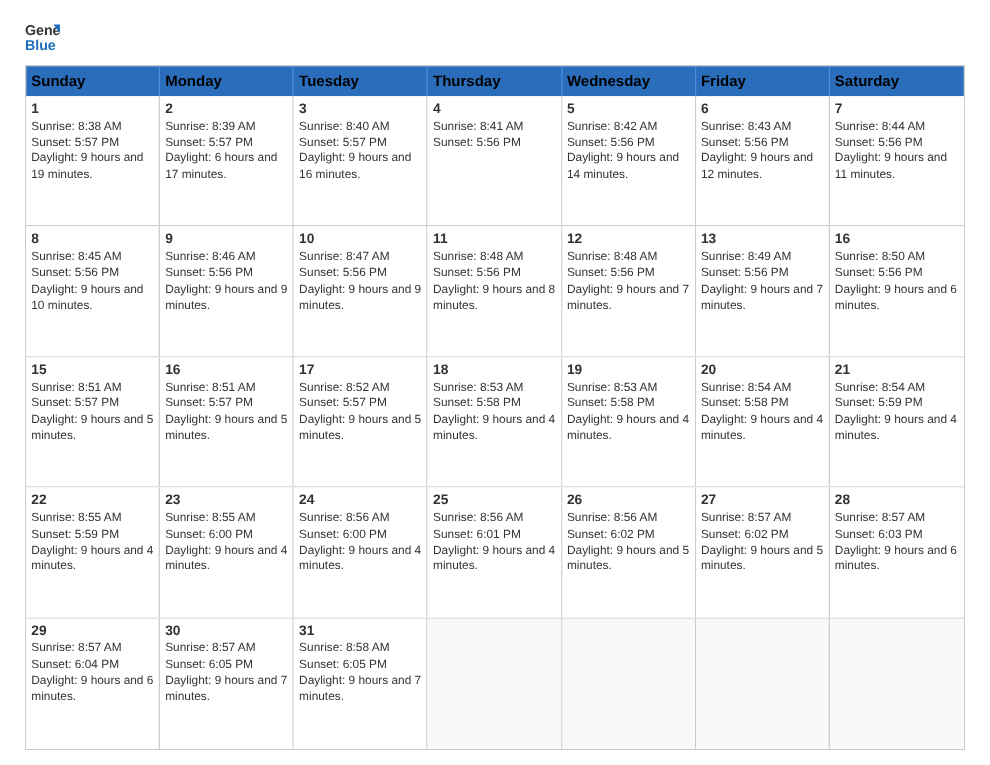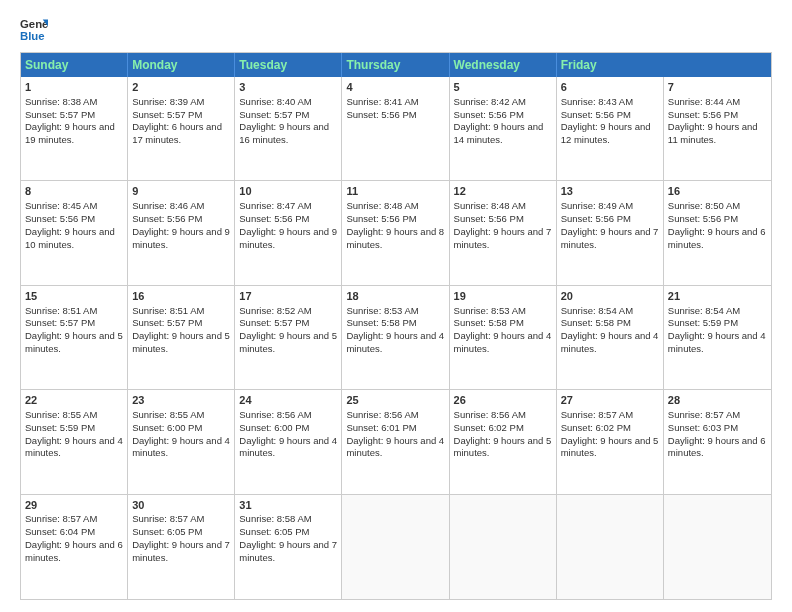--- a/index.html
+++ b/index.html
@@ -51,21 +51,21 @@
       display: flex;
       flex-direction: column;
       border: 1px solid #ccc;
     }
     .cal-header {
       display: grid;
       grid-template-columns: repeat(7, 1fr);
       background: #2a6ebb;
     }
     .cal-header-cell {
-      color: #86efac;
+      color: #000000;
       font-size: 12px;
       font-weight: bold;
       padding: 5px 4px;
       text-align: left;
       border-right: 1px solid #4a8edd;
     }
     .cal-header-cell:last-child { border-right: none; }
     .cal-body {
       flex: 1;
       display: grid;
@@ -115,20 +115,21 @@
   </div>
 
   <div class="calendar">
     <div class="cal-header">
     <div class="cal-header-cell">Sunday</div>
         <div class="cal-header-cell">Monday</div>
         <div class="cal-header-cell">Tuesday</div>
         <div class="cal-header-cell">Thursday</div>
         <div class="cal-header-cell">Wednesday</div>
         <div class="cal-header-cell">Friday</div>
+        <div class="cal-header-cell">Saturday</div>
       </div>
     <div class="cal-body">
     <div class="cal-week">
           <div class="cal-cell"><span class="day-num">1</span><span>Sunrise: 8:38 AM</span><br><span>Sunset: 5:57 PM</span><br><span>Daylight: 9 hours and 19 minutes.</span></div>
           <div class="cal-cell"><span class="day-num">2</span><span>Sunrise: 8:39 AM</span><br><span>Sunset: 5:57 PM</span><br><span>Daylight: 6 hours and 17 minutes.</span></div>
           <div class="cal-cell"><span class="day-num">3</span><span>Sunrise: 8:40 AM</span><br><span>Sunset: 5:57 PM</span><br><span>Daylight: 9 hours and 16 minutes.</span></div>
           <div class="cal-cell"><span class="day-num">4</span><span>Sunrise: 8:41 AM</span><br><span>Sunset: 5:56 PM</span><br></div>
           <div class="cal-cell"><span class="day-num">5</span><span>Sunrise: 8:42 AM</span><br><span>Sunset: 5:56 PM</span><br><span>Daylight: 9 hours and 14 minutes.</span></div>
           <div class="cal-cell"><span class="day-num">6</span><span>Sunrise: 8:43 AM</span><br><span>Sunset: 5:56 PM</span><br><span>Daylight: 9 hours and 12 minutes.</span></div>
           <div class="cal-cell"><span class="day-num">7</span><span>Sunrise: 8:44 AM</span><br><span>Sunset: 5:56 PM</span><br><span>Daylight: 9 hours and 11 minutes.</span></div>

